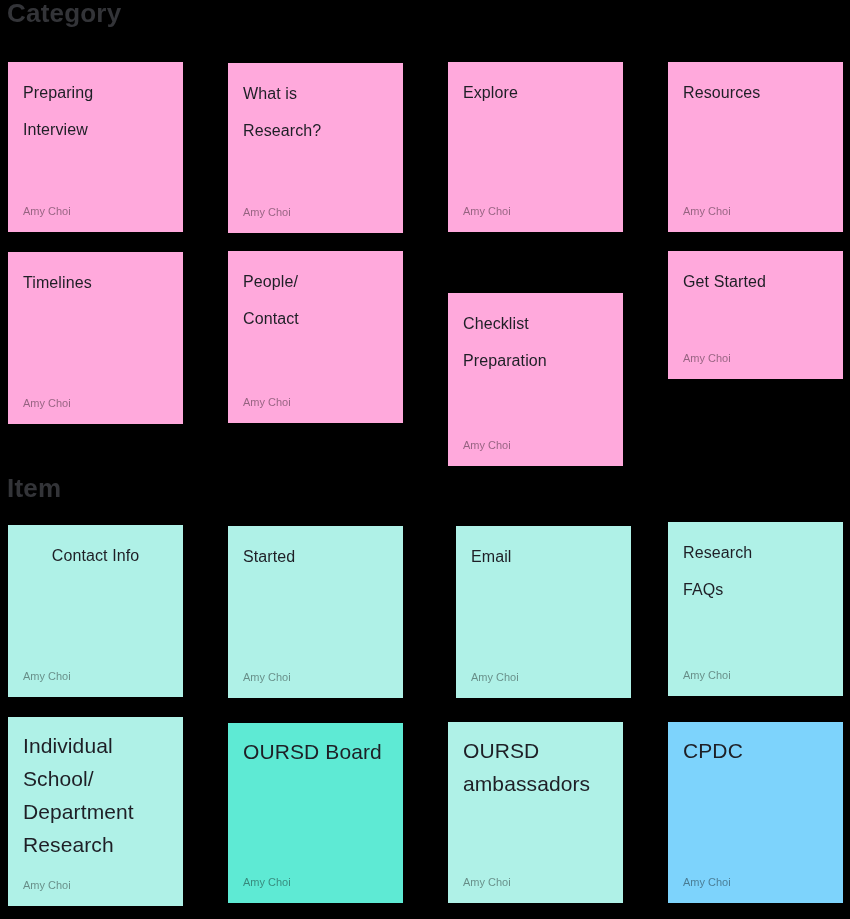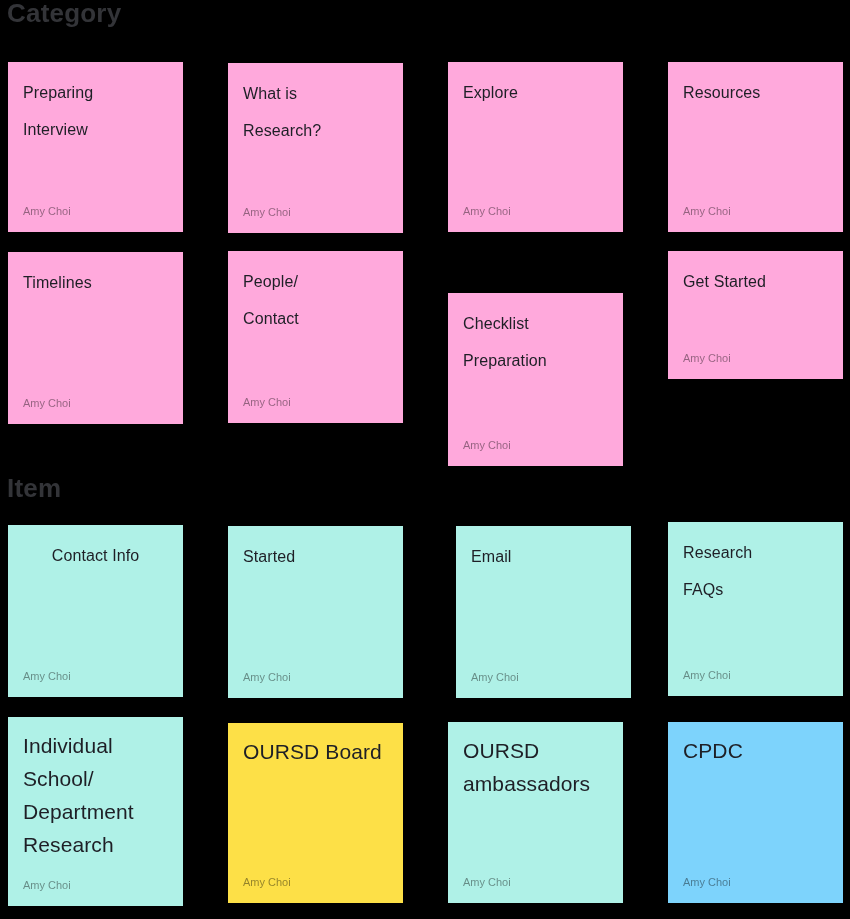--- a/index.html
+++ b/index.html
@@ -119,21 +119,21 @@
     <div class="note-author">Amy Choi</div>
   </div>
 
   <div class="note txt-sm" style="left: 8px; top: 717px; height: 189px; background-color: rgb(175, 241, 231);">
     <div class="note-title">Individual
 School/
 Department
 Research</div>
     <div class="note-author">Amy Choi</div>
   </div>
-  <div class="note txt-sm" style="left: 228px; top: 723px; height: 180px; background-color: #fde047;">
+  <div class="note txt-sm" style="left: 228px; top: 723px; height: 180px; background-color: #5eead4;">
     <div class="note-title">OURSD Board</div>
     <div class="note-author">Amy Choi</div>
   </div>
   <div class="note txt-sm" style="left: 448px; top: 722px; height: 181px; background-color: rgb(175, 241, 231);">
     <div class="note-title">OURSD
 ambassadors</div>
     <div class="note-author">Amy Choi</div>
   </div>
   <div class="note txt-sm" style="left: 668px; top: 722px; height: 181px; background-color: #7dd3fc;">
     <div class="note-title">CPDC</div>

